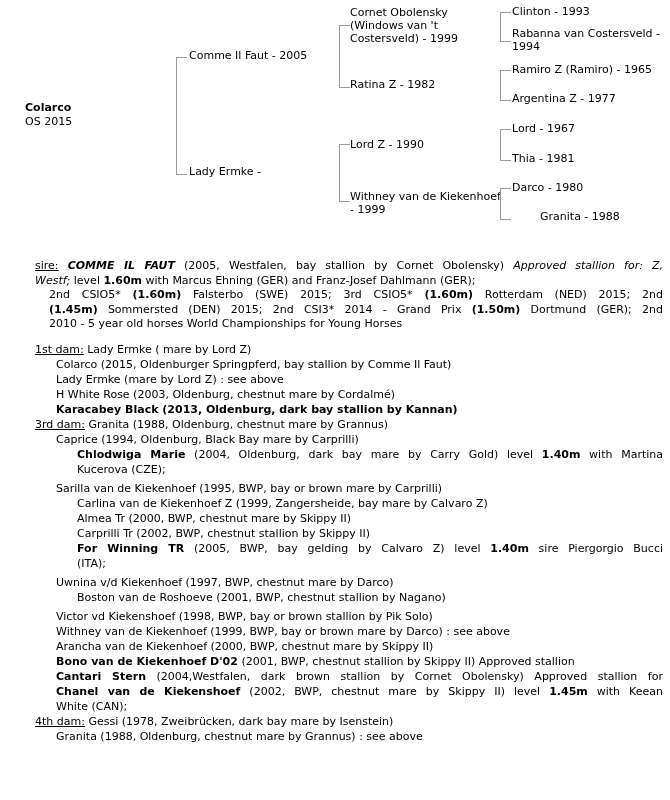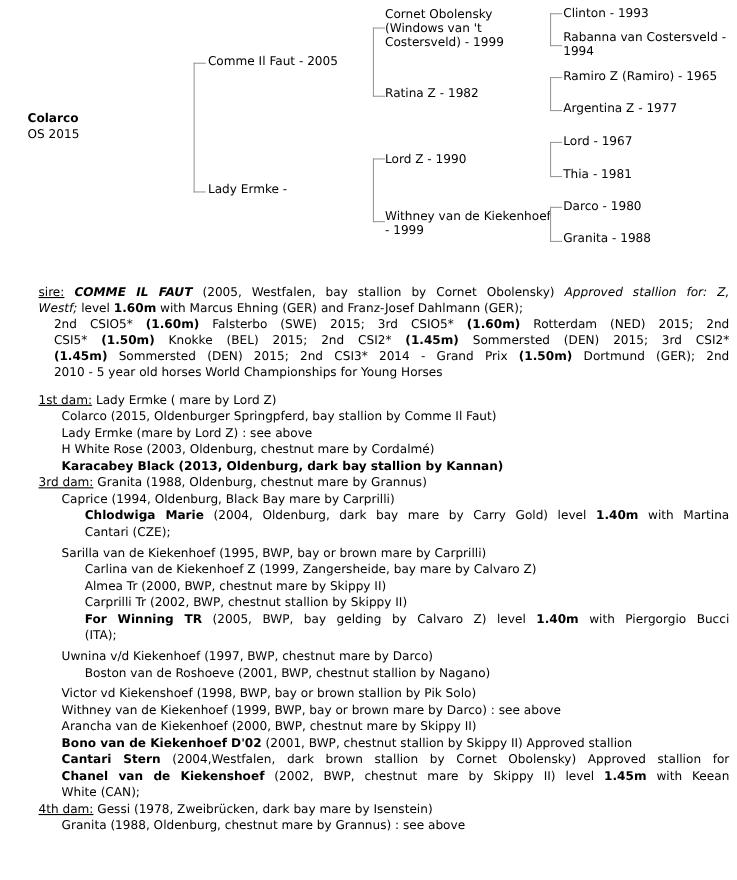--- a/index.html
+++ b/index.html
@@ -68,48 +68,47 @@
     <div class="bracket" style="left:500px;top:70px;height:29px"></div>
     <div class="node" style="left:512px;top:63px">Ramiro Z (Ramiro) - 1965</div>
     <div class="node" style="left:512px;top:92px">Argentina Z - 1977</div>
 
     <div class="bracket" style="left:500px;top:129px;height:30px"></div>
     <div class="node" style="left:512px;top:122px">Lord - 1967</div>
     <div class="node" style="left:512px;top:152px">Thia - 1981</div>
 
     <div class="bracket" style="left:500px;top:188px;height:30px"></div>
     <div class="node" style="left:512px;top:181px">Darco - 1980</div>
-    <div class="node" style="left:512px;top:210px">Granita - 1988</div>
+    <div class="node" style="left:540px;top:210px">Granita - 1988</div>
 
   </div>
 
   <div class="details">
     <div id="sire-lines">
         <div class="tline just" style="padding-left: 21px; height: 14.5px; line-height: 14.5px;"><span class="u">sire:</span><span> </span><span class="b i">COMME IL FAUT</span><span> (2005, Westfalen, bay stallion by Cornet Obolensky) </span><span class="i">Approved stallion for: Z,</span></div>
         <div class="tline" style="padding-left: 21px; height: 14.5px; line-height: 14.5px;"><span class="i">Westf;</span><span> level </span><span class="b">1.60m</span><span> with Marcus Ehning (GER) and Franz-Josef Dahlmann (GER);</span></div>
         <div class="tline just" style="padding-left: 35px; height: 14.5px; line-height: 14.5px;"><span>2nd CSIO5* </span><span class="b">(1.60m)</span><span> Falsterbo (SWE) 2015; 3rd CSIO5* </span><span class="b">(1.60m)</span><span> Rotterdam (NED) 2015; 2nd</span></div>
-        <div class="tline just" style="padding-left: 35px; height: 14.5px; line-height: 14.5px;"><span>CSI5* </span><span class="b">(1.50m)</span><span> Knokke (BEL) 2015; 2nd CSI2* </span><span class="b">(1.45m)</span><span> Sommersted (DEN) 2015; 3rd CSI2*</span></div>
         <div class="tline just" style="padding-left: 35px; height: 14.5px; line-height: 14.5px;"><span class="b">(1.45m)</span><span> Sommersted (DEN) 2015; 2nd CSI3* 2014 - Grand Prix </span><span class="b">(1.50m)</span><span> Dortmund (GER); 2nd</span></div>
         <div class="tline" style="padding-left: 35px; height: 14.5px; line-height: 14.5px;"><span>2010 - 5 year old horses World Championships for Young Horses</span></div>
       </div>
     <div id="dam-lines">
         <div class="tline" style="padding-left: 21px; height: 15px; line-height: 15px;"><span class="u">1st dam:</span><span> Lady Ermke ( mare by Lord Z)</span></div>
         <div class="tline" style="padding-left: 42px; height: 15px; line-height: 15px;"><span>Colarco (2015, Oldenburger Springpferd, bay stallion by Comme Il Faut)</span></div>
         <div class="tline" style="padding-left: 42px; height: 15px; line-height: 15px;"><span>Lady Ermke (mare by Lord Z) : see above</span></div>
         <div class="tline" style="padding-left: 42px; height: 15px; line-height: 15px;"><span>H White Rose (2003, Oldenburg, chestnut mare by Cordalmé)</span></div>
         <div class="tline" style="padding-left: 42px; height: 15px; line-height: 15px; font-weight: bold;"><span>Karacabey Black (2013, Oldenburg, dark bay stallion by Kannan)</span></div>
         <div class="tline" style="padding-left: 21px; height: 15px; line-height: 15px;"><span class="u">3rd dam:</span><span> Granita (1988, Oldenburg, chestnut mare by Grannus)</span></div>
         <div class="tline" style="padding-left: 42px; height: 15px; line-height: 15px;"><span>Caprice (1994, Oldenburg, Black Bay mare by Carprilli)</span></div>
         <div class="tline just" style="padding-left: 63px; height: 15px; line-height: 15px;"><span class="b">Chlodwiga Marie</span><span> (2004, Oldenburg, dark bay mare by Carry Gold) level </span><span class="b">1.40m</span><span> with Martina</span></div>
-        <div class="tline" style="padding-left: 63px; height: 15px; line-height: 15px;"><span>Cantari (CZE);</span></div>
+        <div class="tline" style="padding-left: 63px; height: 15px; line-height: 15px;"><span>Kucerova (CZE);</span></div>
         <div class="tline" style="padding-left: 42px; height: 15px; line-height: 15px; margin-top: 4px;"><span>Sarilla van de Kiekenhoef (1995, BWP, bay or brown mare by Carprilli)</span></div>
         <div class="tline" style="padding-left: 63px; height: 15px; line-height: 15px;"><span>Carlina van de Kiekenhoef Z (1999, Zangersheide, bay mare by Calvaro Z)</span></div>
         <div class="tline" style="padding-left: 63px; height: 15px; line-height: 15px;"><span>Almea Tr (2000, BWP, chestnut mare by Skippy II)</span></div>
         <div class="tline" style="padding-left: 63px; height: 15px; line-height: 15px;"><span>Carprilli Tr (2002, BWP, chestnut stallion by Skippy II)</span></div>
-        <div class="tline just" style="padding-left: 63px; height: 15px; line-height: 15px;"><span class="b">For Winning TR</span><span> (2005, BWP, bay gelding by Calvaro Z) level </span><span class="b">1.40m</span><span> with Piergorgio Bucci</span></div>
+        <div class="tline just" style="padding-left: 63px; height: 15px; line-height: 15px;"><span class="b">For Winning TR</span><span> (2005, BWP, bay gelding by Calvaro Z) level </span><span class="b">1.40m</span><span> sire Piergorgio Bucci</span></div>
         <div class="tline" style="padding-left: 63px; height: 15px; line-height: 15px;"><span>(ITA);</span></div>
         <div class="tline" style="padding-left: 42px; height: 15px; line-height: 15px; margin-top: 4px;"><span>Uwnina v/d Kiekenhoef (1997, BWP, chestnut mare by Darco)</span></div>
         <div class="tline" style="padding-left: 63px; height: 15px; line-height: 15px;"><span>Boston van de Roshoeve (2001, BWP, chestnut stallion by Nagano)</span></div>
         <div class="tline" style="padding-left: 42px; height: 15px; line-height: 15px; margin-top: 4px;"><span>Victor vd Kiekenshoef (1998, BWP, bay or brown stallion by Pik Solo)</span></div>
         <div class="tline" style="padding-left: 42px; height: 15px; line-height: 15px;"><span>Withney van de Kiekenhoef (1999, BWP, bay or brown mare by Darco) : see above</span></div>
         <div class="tline" style="padding-left: 42px; height: 15px; line-height: 15px;"><span>Arancha van de Kiekenhoef (2000, BWP, chestnut mare by Skippy II)</span></div>
         <div class="tline" style="padding-left: 42px; height: 15px; line-height: 15px;"><span class="b">Bono van de Kiekenhoef D'02</span><span> (2001, BWP, chestnut stallion by Skippy II) Approved stallion</span></div>
         <div class="tline just" style="padding-left: 42px; height: 15px; line-height: 15px;"><span class="b">Cantari Stern</span><span> (2004,Westfalen, dark brown stallion by Cornet Obolensky) Approved stallion for</span></div>
         <div class="tline just" style="padding-left: 42px; height: 15px; line-height: 15px;"><span class="b">Chanel van de Kiekenshoef</span><span> (2002, BWP, chestnut mare by Skippy II) level </span><span class="b">1.45m</span><span> with Keean</span></div>
         <div class="tline" style="padding-left: 42px; height: 15px; line-height: 15px;"><span>White (CAN);</span></div>

